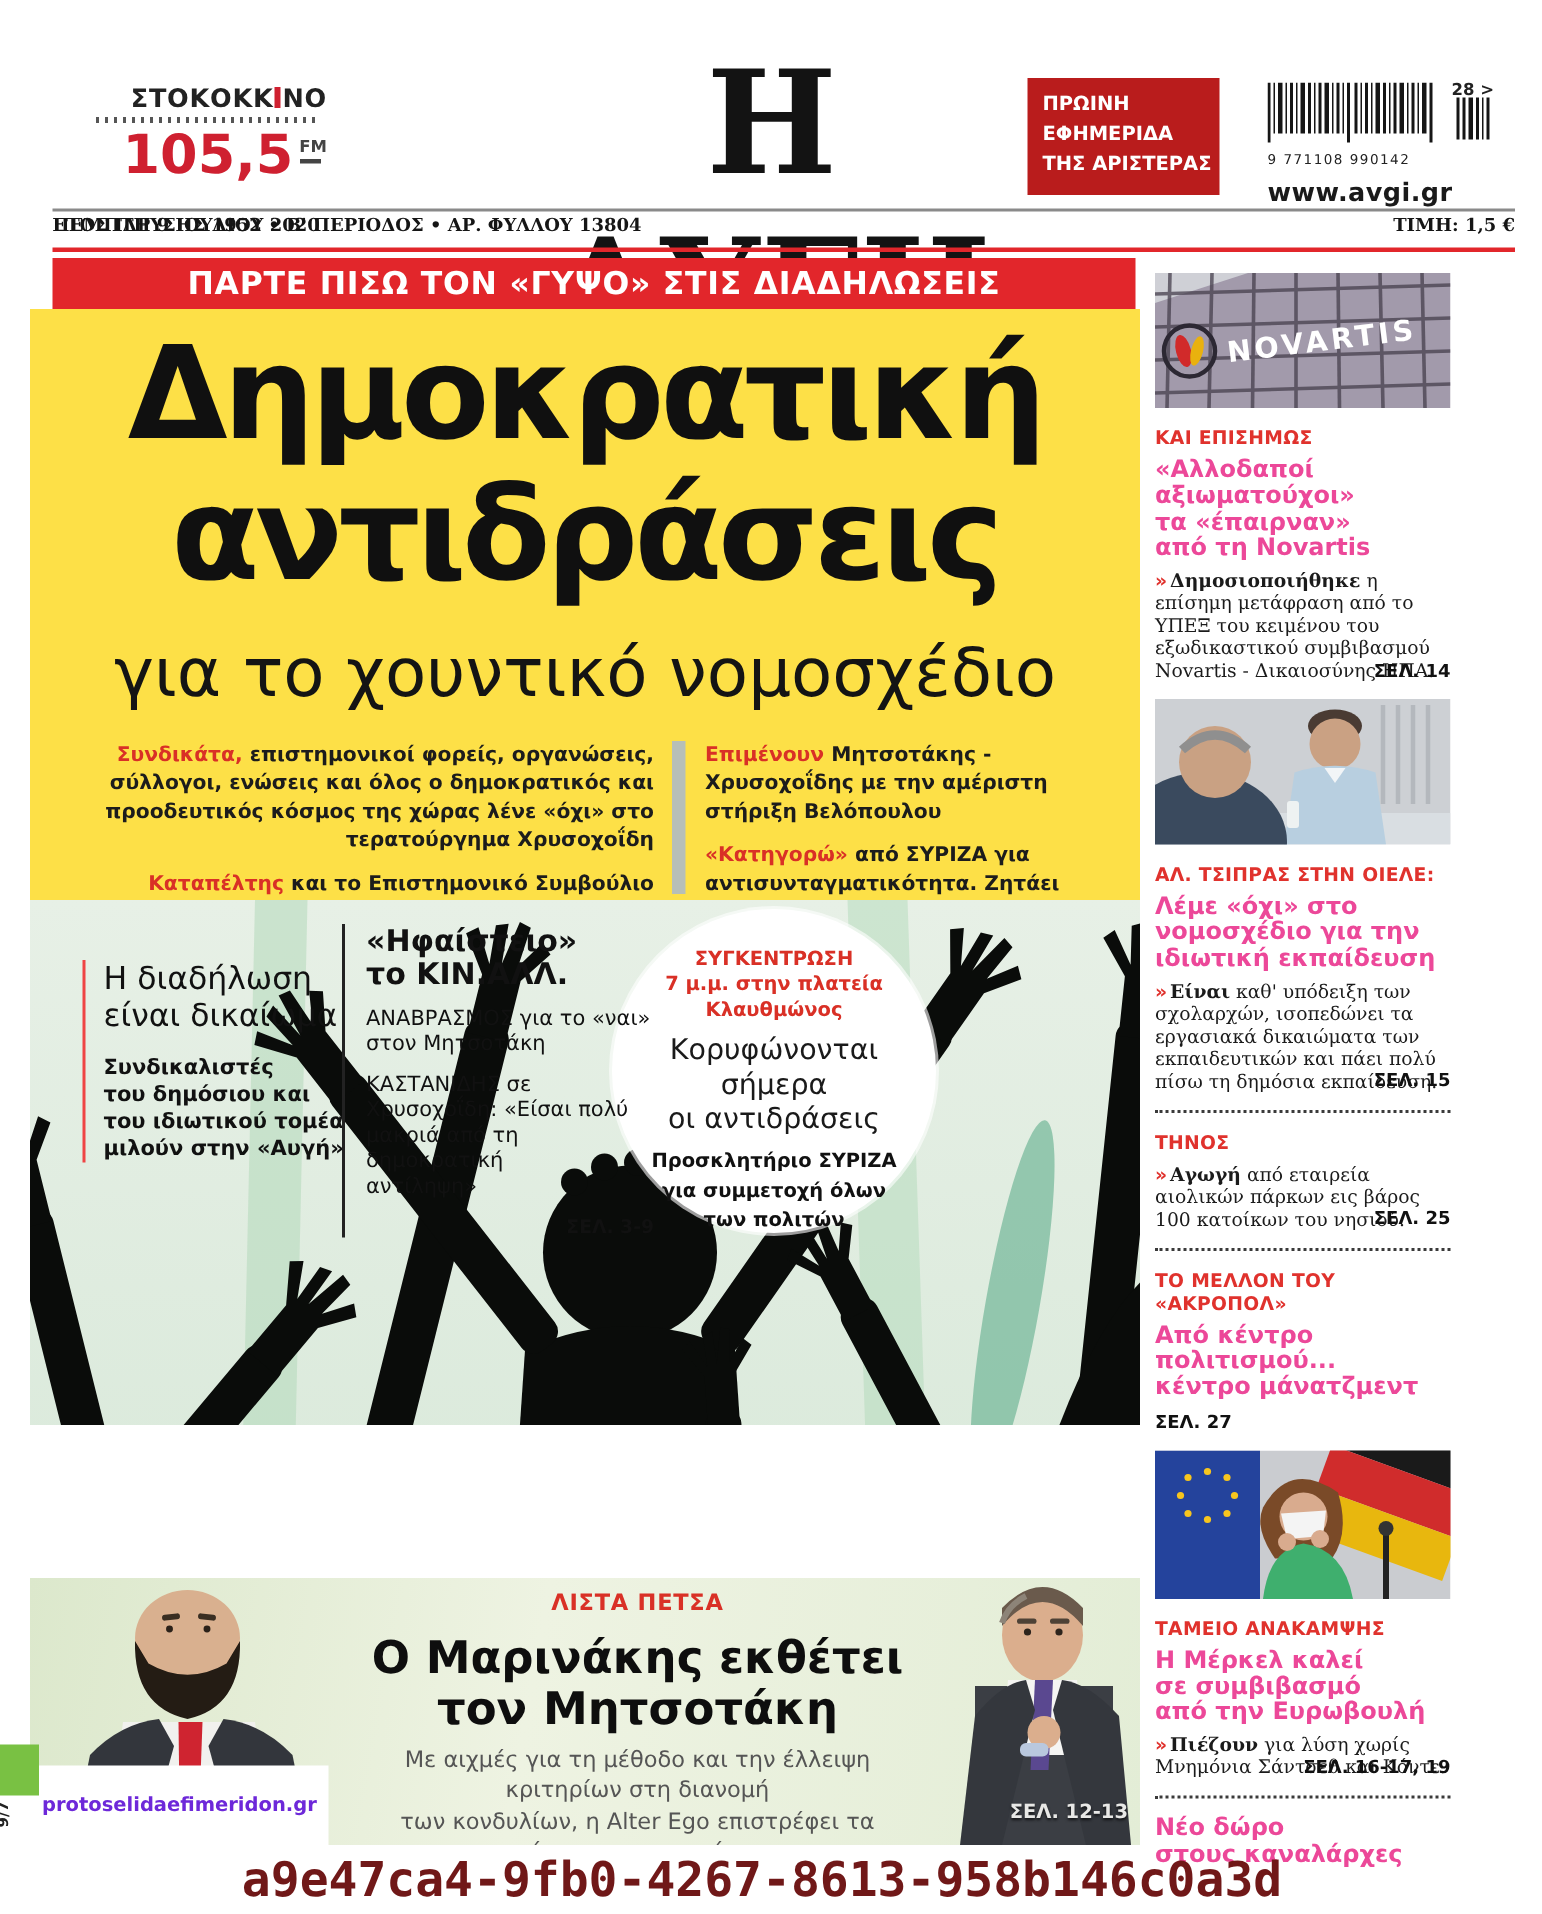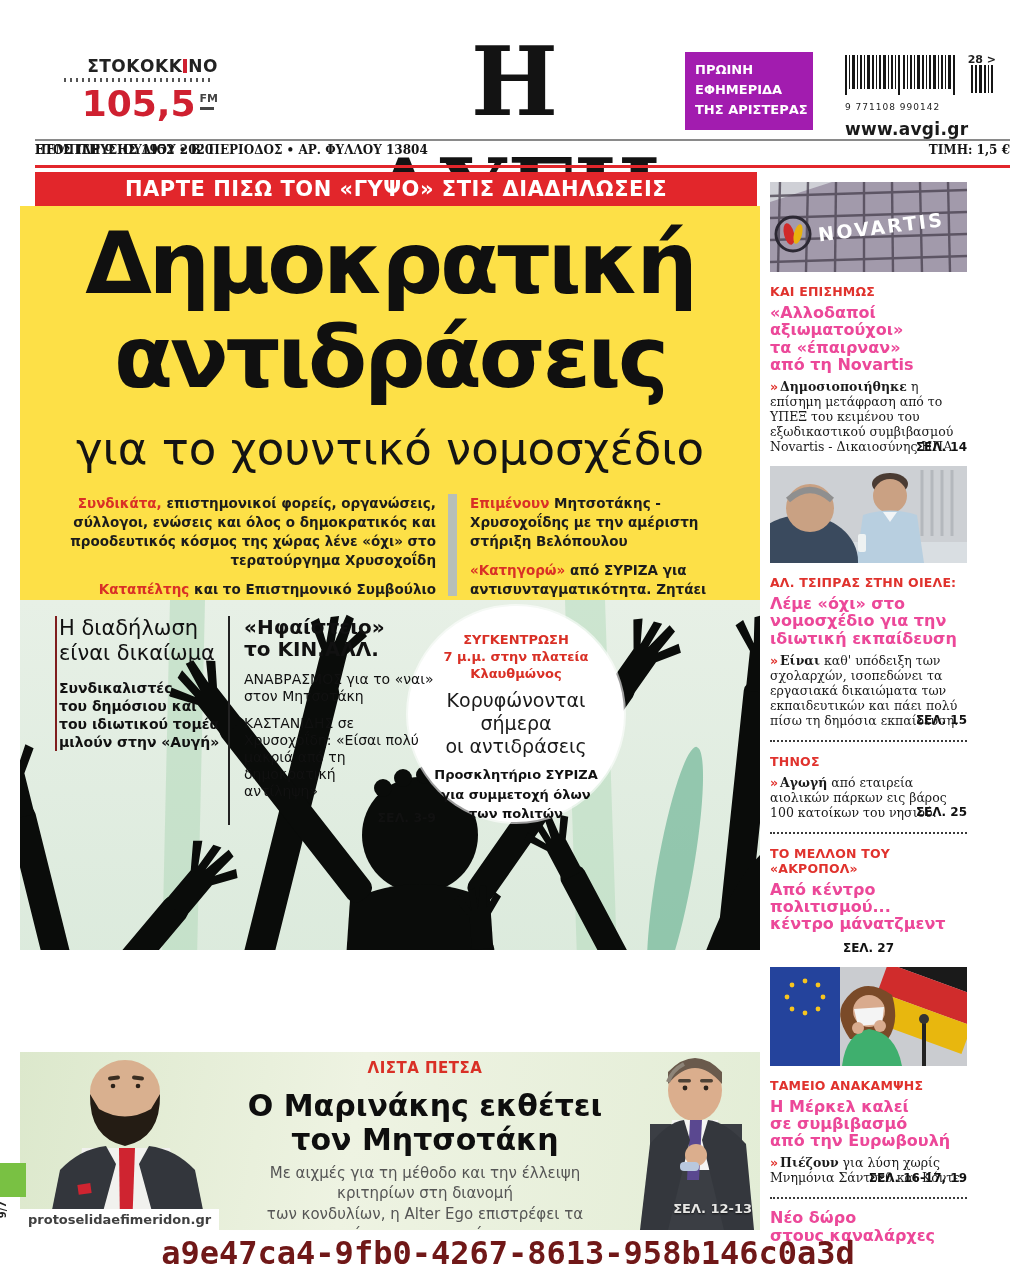--- a/index.html
+++ b/index.html
@@ -11,21 +11,21 @@
   .radio-brand{font-size:17px;font-weight:800;color:#222;letter-spacing:.5px}
   .radio-bar{display:inline-block;width:4px;height:14px;background:#cf2030;margin:0 1px;vertical-align:-1px}
   .radio-dots{height:4px;margin:2px 6px 4px 6px;
       background:repeating-linear-gradient(90deg,#555 0 2px,transparent 2px 6px)}
   .radio-freq{font-size:36px;font-weight:700;color:#cf2030;line-height:1}
   .radio-band{display:inline-block;font-size:11px;font-weight:700;color:#444;vertical-align:14px;margin-left:4px}
   .radio-band i{display:block;width:14px;height:3px;background:#444;margin-top:3px}
   .masthead{left:330px;top:30px;width:370px;text-align:center;
       font-family:"DejaVu Serif",serif;font-weight:700;font-size:92px;color:#131313;
       letter-spacing:1px;transform:scaleY(1.04)}
-  .tagline{left:685px;top:52px;width:118px;height:64px;background:#a21caf;color:#fff;
+  .tagline{left:685px;top:52px;width:118px;height:64px;background:#b91c1c;color:#fff;
       font-weight:700;font-size:13px;line-height:1.55;padding:8px 0 6px 10px;white-space:pre-line}
   .bc-wrap{left:845px;top:55px;width:165px}
   .issue-code{position:absolute;right:14px;top:-2px;font-size:11px;font-weight:700;color:#222}
   .bc-num{font-size:9px;color:#222;margin-top:1px;letter-spacing:1px}
   .website{font-size:17px;font-weight:700;color:#1a1a1a;margin-top:7px;letter-spacing:.3px}
   .rule-gray{left:35px;top:139px;width:975px;height:2px;background:#8a8a8a}
   .daterow{left:35px;top:143px;width:975px;height:20px;font-family:"DejaVu Serif",serif;
       font-weight:700;font-size:12px;color:#151515}
   .daterow .c{position:absolute;left:0;right:0;text-align:left}
   .daterow .r{position:absolute;right:0}
@@ -38,21 +38,21 @@
   .mh{position:absolute;top:10px;left:0;width:740px;text-align:center;font-size:86px;font-weight:800;
       letter-spacing:-3px;line-height:1.1;color:#101010}
   .msub{position:absolute;top:216px;left:0;width:740px;text-align:center;font-size:45px;font-weight:400;color:#141414}
   .deckL{position:absolute;top:288px;left:48px;width:368px;text-align:right;font-size:13.5px;font-weight:700;
       line-height:1.4;color:#1c1c1c}
   .deckL p,.deckR p{margin:0 0 10px 0}
   .lead-red{color:#d93026}
   .deckbar{position:absolute;top:288px;left:428px;width:9px;height:102px;background:#b7bfb8}
   .deckR{position:absolute;top:288px;left:450px;width:290px;text-align:left;font-size:13.5px;font-weight:700;
       line-height:1.4;color:#1c1c1c}
-  .col1{position:absolute;top:410px;left:35px;width:168px;border-left:2px solid #7f1d1d;padding-left:2px;z-index:6}
+  .col1{position:absolute;top:434px;left:35px;width:168px;border-left:2px solid #ef4444;padding-left:12px;z-index:6}
   .col1-title{font-size:21px;font-weight:400;line-height:1.18;color:#111;white-space:pre-line}
   .col1-text{margin-top:13px;font-size:14px;font-weight:700;line-height:1.3;white-space:pre-line}
   .col2{position:absolute;top:410px;left:208px;width:192px;border-left:2px solid #222;padding-left:14px;z-index:6}
   .col2-title{font-size:20px;font-weight:800;line-height:1.12;white-space:pre-line}
   .col2-item{margin-top:10px;font-size:14px;font-weight:400;line-height:1.22;white-space:pre-line}
   .col2-pg{margin-top:10px;text-align:right;font-size:12.5px;font-weight:700}
   .circle{position:absolute;top:400px;left:388px;width:216px;height:216px;border-radius:50%;background:#fff;
       z-index:5;text-align:center;box-shadow:0 0 0 2px rgba(255,255,255,.6)}
   .circle-kicker{margin-top:26px;font-size:13px;font-weight:700;color:#d93026;line-height:1.3;white-space:pre-line}
   .circle-title{margin-top:6px;font-size:19px;font-weight:400;line-height:1.22;color:#1a1a1a;white-space:pre-line}
@@ -60,32 +60,32 @@
   #photo{position:absolute;left:0;top:394px;width:740px;height:448px;z-index:1}
   
   .sidebar{left:770px;top:182px;width:197px}
   .s-img{display:block;width:197px;margin-top:12px}
   .s-img:first-child{margin-top:0}
   .s-kicker{font-size:12.5px;font-weight:700;color:#e0322d;margin-top:12px;letter-spacing:.2px}
   .s-head{font-size:16px;font-weight:700;line-height:1.08;margin-top:5px;color:#ec4899;white-space:pre-line}
   .s-body{position:relative;margin-top:6px;font-family:"DejaVu Serif",serif;font-size:12.5px;line-height:1.2;color:#1b1b1b}
   .chev{color:#e0322d;font-weight:700;letter-spacing:-2px;margin-right:4px;font-family:"DejaVu Sans",sans-serif}
   .s-pg{position:absolute;right:0;bottom:0;font-family:"DejaVu Sans",sans-serif;font-size:12px;font-weight:700;color:#111}
-  .s-pg-line{text-align:center;font-size:12px;font-weight:700;margin-top:8px}
+  .s-pg-line{text-align:left;font-size:12px;font-weight:700;margin-top:8px}
   .dotline{border-top:2px dotted #3a3a3a;margin-top:12px}
   
   #strip{left:20px;top:1052px;width:740px;height:178px;overflow:hidden;
       background:linear-gradient(100deg,#dce8cc 0%,#eef3e2 45%,#e3edd6 100%)}
   .strip-center{position:absolute;left:215px;width:380px;top:0;height:178px;text-align:center}
   .strip-kicker{margin-top:7px;font-size:15px;font-weight:700;color:#d93026;letter-spacing:.5px}
   .strip-head{margin-top:12px;font-size:30px;font-weight:800;line-height:1.12;color:#0e0e0e;white-space:pre-line}
   .strip-deck{margin-top:7px;font-size:15px;color:#555;line-height:1.35;white-space:pre-line}
   .strip-pg{position:absolute;right:8px;bottom:14px;font-size:13px;font-weight:700;color:#e8e8e6;
       text-shadow:0 1px 2px rgba(0,0,0,.7)}
-  .watermark{position:absolute;left:0;bottom:0;background:#fff;padding:3px 8px;font-size:13px;font-weight:700;color:#404040}
+  .watermark{position:absolute;left:0;bottom:0;background:#fff;padding:19px 8px;font-size:13px;font-weight:700;color:#6d28d9}
   
   .edge-green{left:0;top:1163px;width:26px;height:34px;background:#79c143}
   .edge-date{left:-6px;top:1204px;font-size:10px;font-weight:700;color:#222;transform:rotate(-90deg)}
   .hash{left:0;top:1234px;width:1016px;text-align:center;font-family:"DejaVu Sans Mono",monospace;
       font-size:32px;font-weight:700;color:#701818;letter-spacing:0}
 </style>
 </head>
 <body>
 
 <div class="abs radio">

